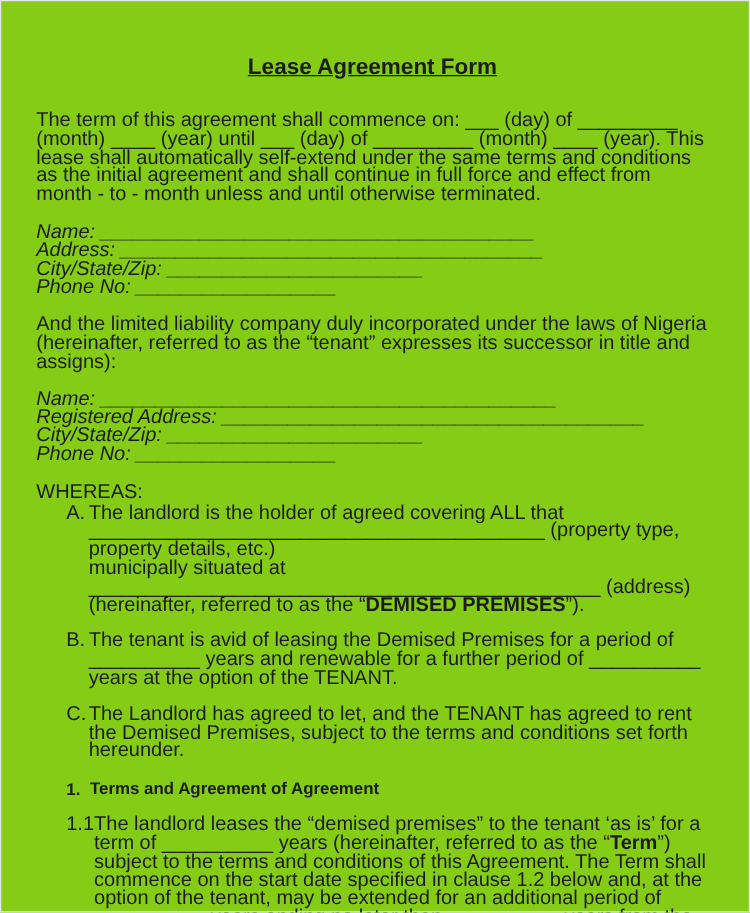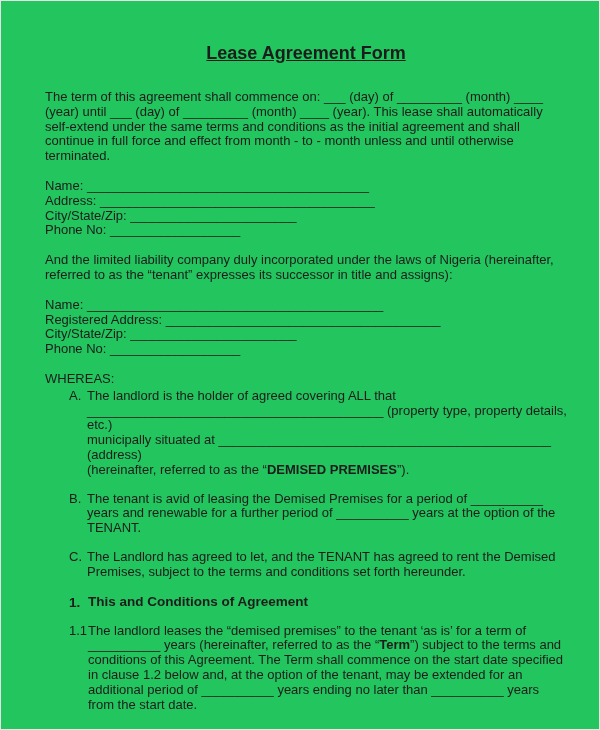--- a/index.html
+++ b/index.html
@@ -8,37 +8,37 @@
     width: 600px;
     height: 730px;
     background: #ffffff;
     font-family: "Liberation Sans", sans-serif;
     color: #1c1c1c;
     overflow: hidden;
   }
   .page {
     width: 100%;
     height: 100%;
-    padding: 42px 32px 0 44px;
+    padding: 42px 32px 0 28px;
     border: 1px solid #e5e5e5;
-    background: #22c55e;
+    background: #84cc16;
   }
   .title {
     margin: 0 0 26px 0;
     text-align: center;
     font-size: 18px;
     font-weight: 700;
     text-decoration: underline;
   }
   .para, .field-line, .item-body, .whereas-heading, .marker {
-    font-size: 13px;
+    font-size: 16px;
     line-height: 14.8px;
   }
   .para { margin: 0 0 15px 0; }
-  .form-block { margin: 0 0 15px 0; }
+  .form-block { margin: 0 0 15px 0; font-style: italic; }
   .whereas-heading { font-weight: 400; margin: 2px 0 2px 0; }
   .list { padding-left: 24px; }
   .item { display: flex; margin: 0 0 14px 0; }
   .marker { flex: 0 0 18px; }
   .marker.wide { flex: 0 0 19px; }
   .item-body { flex: 1; }
   .sec-heading-row {
     display: flex;
     font-size: 13.5px;
     font-weight: 700;
@@ -116,21 +116,21 @@
       <div class="item-body">The tenant is avid of leasing the Demised Premises for a period of __________ years and renewable for a further period of __________ years at the option of the TENANT.</div>
     </div>
 
     <div class="item">
       <span class="marker">C.</span>
       <div class="item-body">The Landlord has agreed to let, and the TENANT has agreed to rent the Demised Premises, subject to the terms and conditions set forth hereunder.</div>
     </div>
 
     <div class="sec-heading-row">
       <span class="marker h-marker">1.</span>
-      <span>This and Conditions of Agreement</span>
+      <span>Terms and Agreement of Agreement</span>
     </div>
 
     <div class="item">
       <span class="marker wide">1.1</span>
       <div class="item-body"><span>The landlord leases the “demised premises” to the tenant ‘as is’ for a term of __________ years (hereinafter, referred to as the “</span><b>Term</b><span>”) subject to the terms and conditions of this Agreement. The Term shall commence on the start date specified in clause 1.2 below and, at the option of the tenant, may be extended for an additional period of __________ years ending no later than __________ years from the start date.</span></div>
     </div>
 
   </div>
 
 </div>

